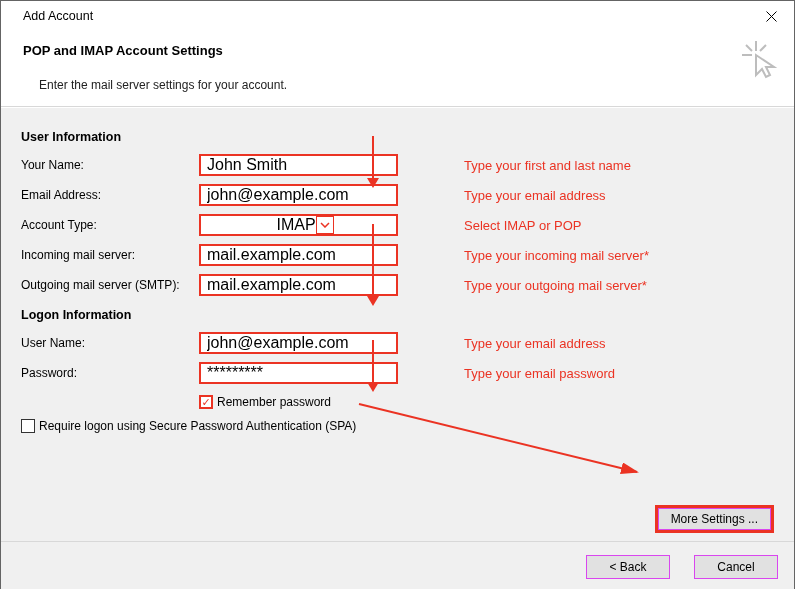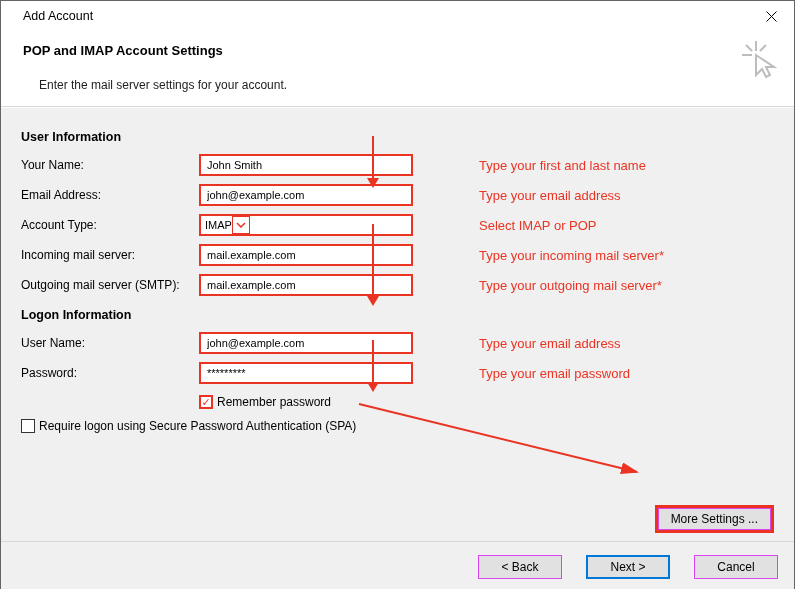--- a/index.html
+++ b/index.html
@@ -88,34 +88,34 @@
     display: flex;
     align-items: center;
     height: 30px;
   }
   .row .label {
     width: 178px;
     font-size: 12px;
     color: #000;
   }
   .row input.txt, .row .select {
-    width: 214px;
+    width: 199px;
     height: 22px;
     border: 2px solid #eb3323;
     background: #fff;
     font-family: inherit;
-    font-size: 11px;
+    font-size: 16px;
     padding: 0 6px;
     outline: none;
   }
   .row .select {
     display: flex;
     align-items: center;
-    justify-content: flex-start;
-    padding: 0 0 0 4px;
+    justify-content: center;
+    padding: 0 0 0 13px;
   }
   .select .drop {
     width: 18px;
     height: 18px;
     border: 1px solid #eb3323;
     display: flex;
     align-items: center;
     justify-content: center;
     margin-right: 0px;
   }
@@ -317,17 +317,16 @@
     </svg>
 
     <div class="more-settings">
       <div class="btn">More Settings ...</div>
     </div>
 
   </div>
 
   <div class="button-bar">
     <div class="btn">&lt; Back</div>
-    <div class="btn default">Next &gt;</div>
     <div class="btn">Cancel</div>
   </div>
 
 </div>
 
 </body></html>

